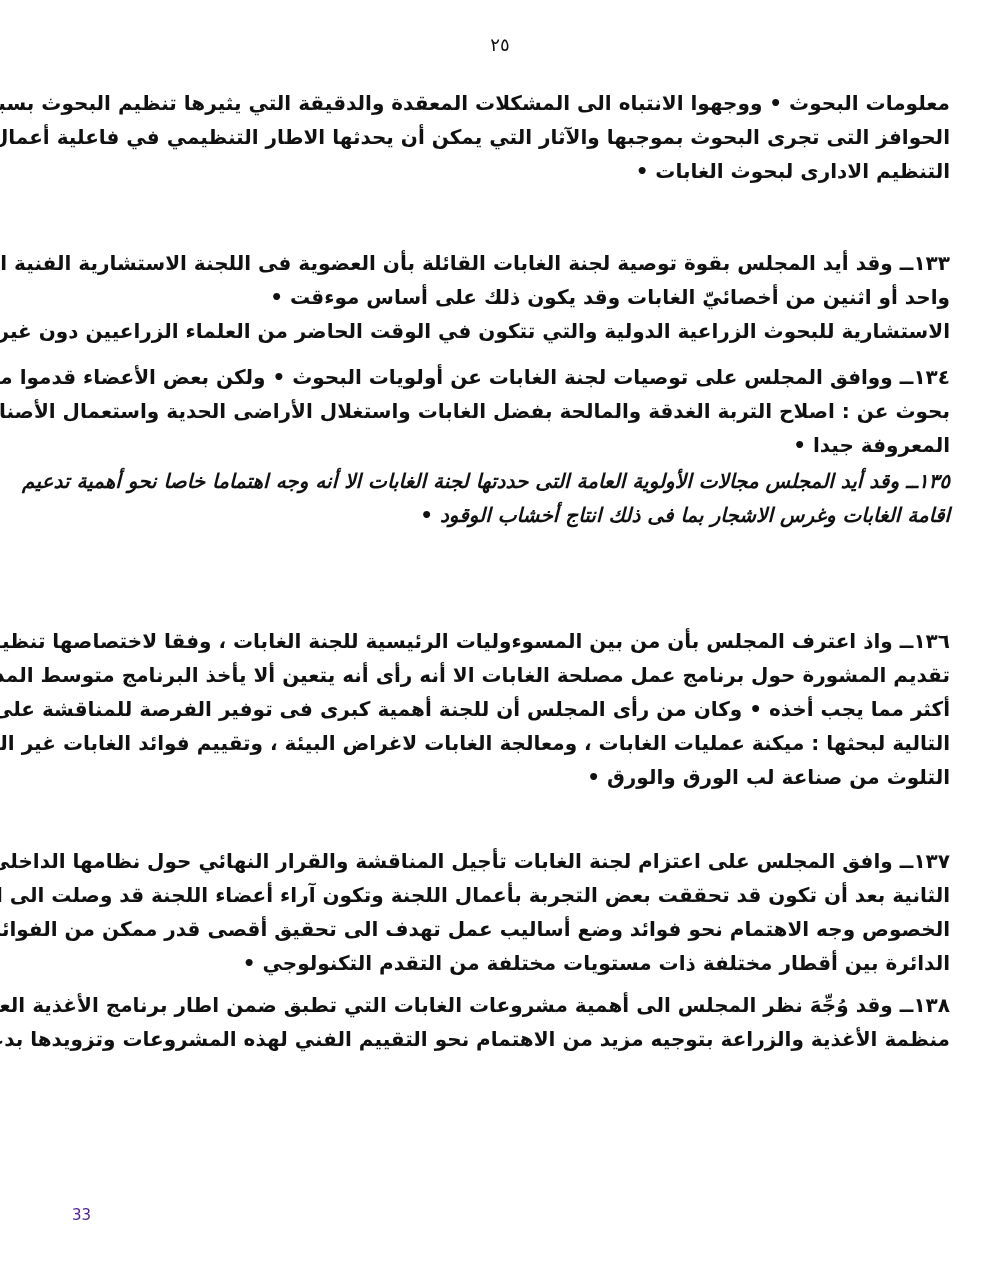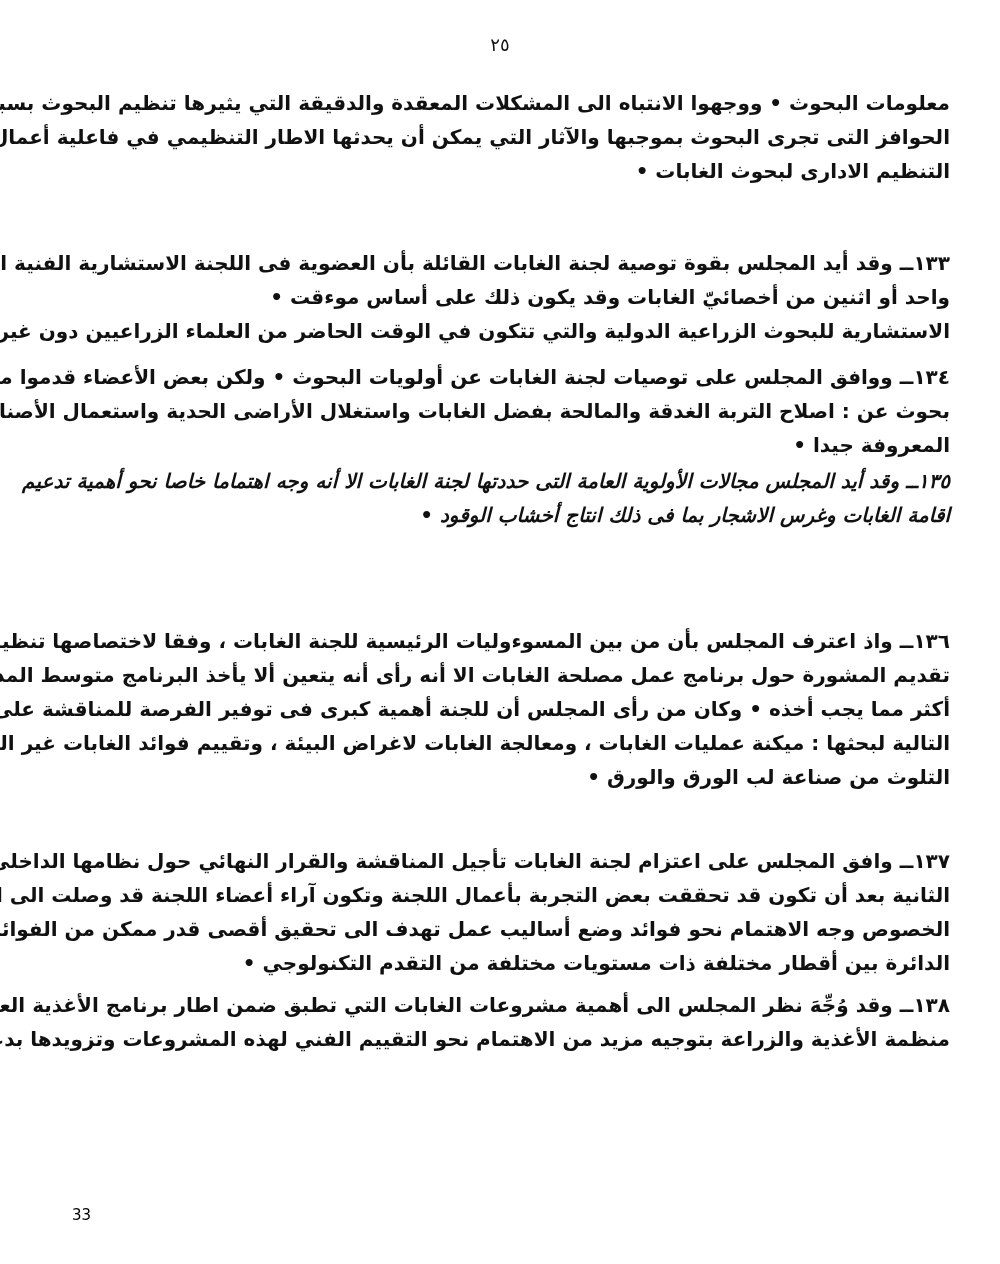--- a/index.html
+++ b/index.html
@@ -50,21 +50,21 @@
     }
     .line.last {
       text-align-last: right;
     }
     .page-number-bottom {
       position: absolute;
       top: 1206px;
       left: 72px;
       font-size: 15px;
       font-family: "DejaVu Sans", sans-serif;
-      color: #000000;
+      color: #4c1d95;
     }
   </style>
 </head>
 <body>
 
 <div class="page-number-top">٢٥</div>
 
 <div class="content">
 
   <div class="para" style="top:86px;">

